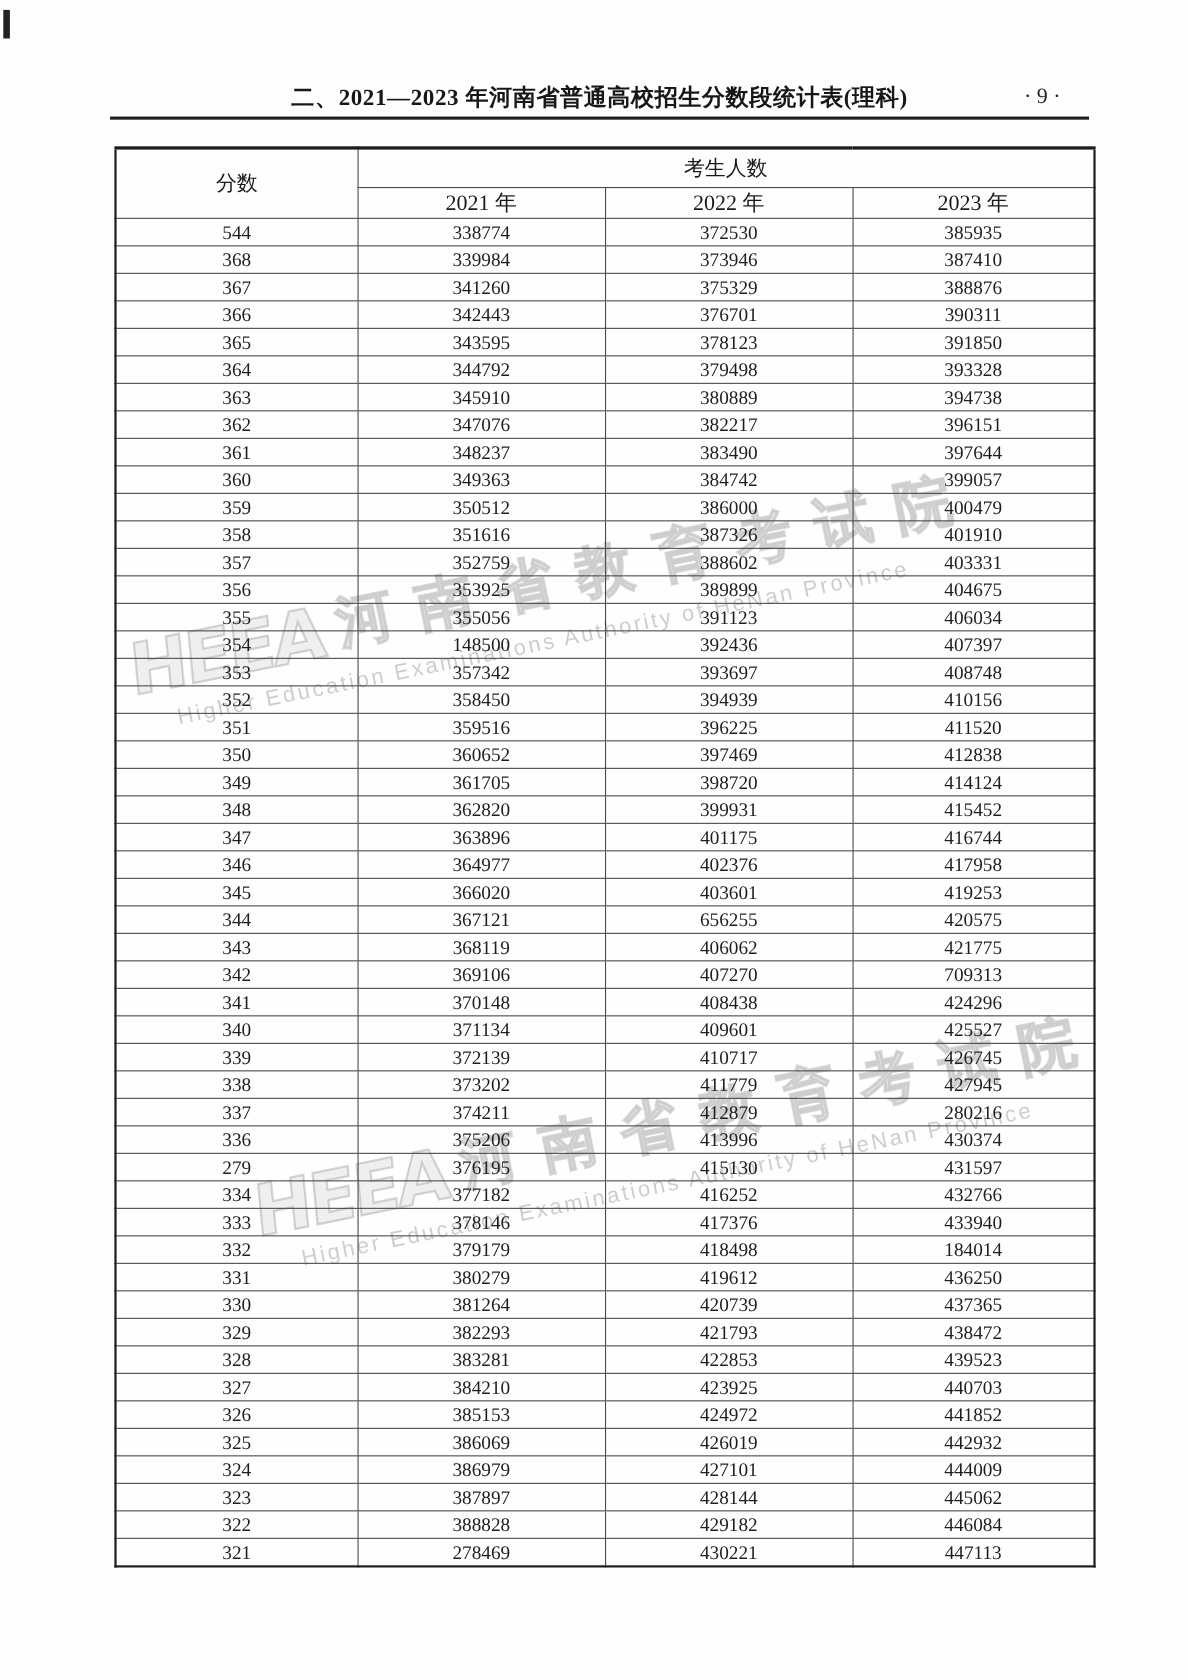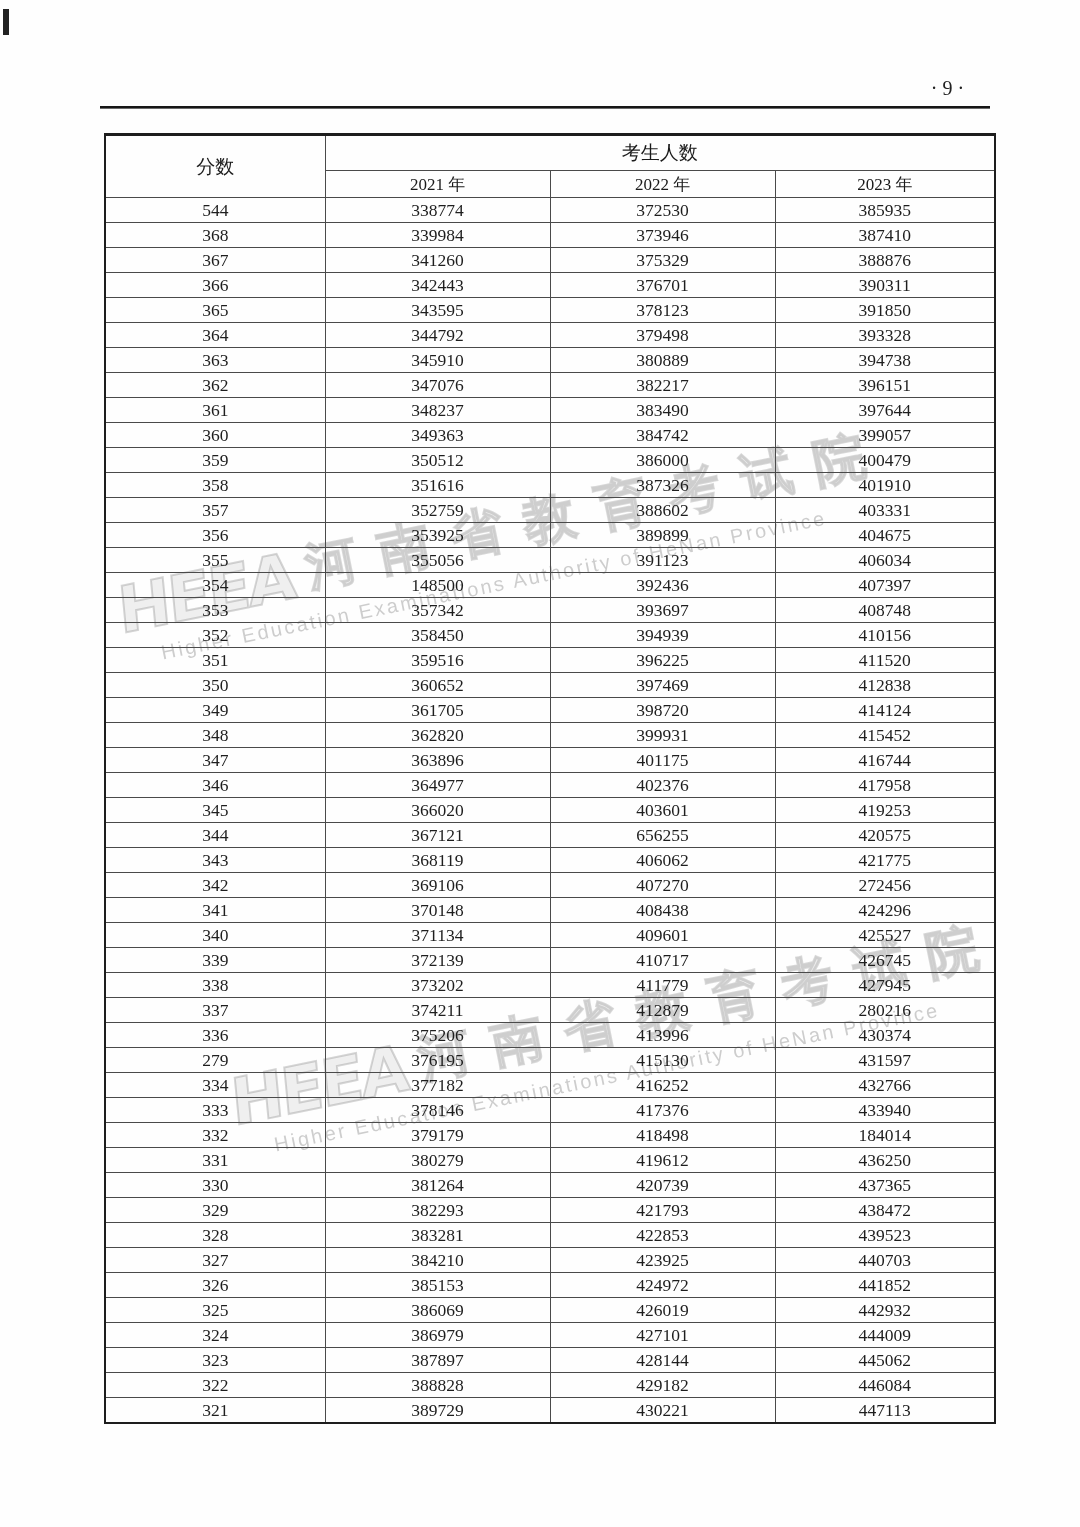--- a/index.html
+++ b/index.html
@@ -104,35 +104,36 @@
     vertical-align: middle;
     font-weight: normal;
     background: transparent;
   }
   .score-table { border: 2px solid #1d1d1d; border-top-width: 3px; }
   .score-table th {
     font-size: 19px;
     color: #1a1a1a;
   }
   .score-table .group-head th { height: 36px; }
-  .score-table .year-head th { height: 27px; font-size: 17px; }
+  .score-table .year-head th { height: 27px; font-size: 20px; }
   .score-table td {
     height: 24.2px;
     font-size: 17.5px;
     line-height: 24px;
     color: #1e1e1e;
   }
 </style>
 </head>
 <body>
 
 <div class="page">
 
   <div class="scan-artifact"></div>
 
+  <div class="doc-title">二、2021—2023 年河南省普通高校招生分数段统计表(理科)</div>
   <div class="page-number">· 9 ·</div>
   <div class="header-rule"></div>
 
   <div class="watermark" id="watermark-1">
     <div class="wm-row">
       <span class="wm-logo">HEEA</span>
       <span class="wm-cn">河南省教育考试院</span>
     </div>
     <div class="wm-en">Higher Education Examinations Authority of HeNan Province</div>
   </div>
@@ -323,21 +324,21 @@
         <tr>
           <td>343</td>
           <td>368119</td>
           <td>406062</td>
           <td>421775</td>
         </tr>
         <tr>
           <td>342</td>
           <td>369106</td>
           <td>407270</td>
-          <td>272456</td>
+          <td>709313</td>
         </tr>
         <tr>
           <td>341</td>
           <td>370148</td>
           <td>408438</td>
           <td>424296</td>
         </tr>
         <tr>
           <td>340</td>
           <td>371134</td>
@@ -447,20 +448,20 @@
           <td>445062</td>
         </tr>
         <tr>
           <td>322</td>
           <td>388828</td>
           <td>429182</td>
           <td>446084</td>
         </tr>
         <tr>
           <td>321</td>
-          <td>389729</td>
+          <td>278469</td>
           <td>430221</td>
           <td>447113</td>
         </tr>
       </tbody>
   </table>
 
 </div>
 
 </body></html>

